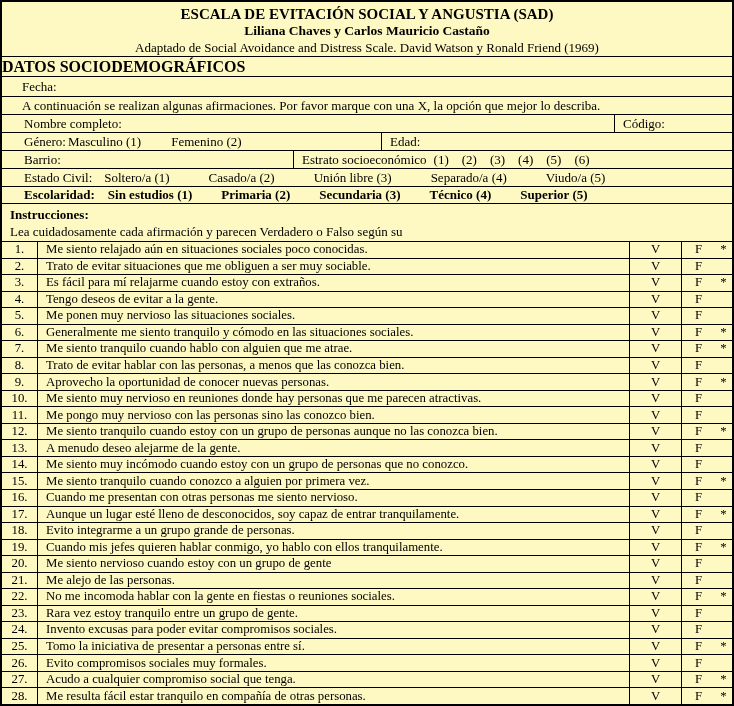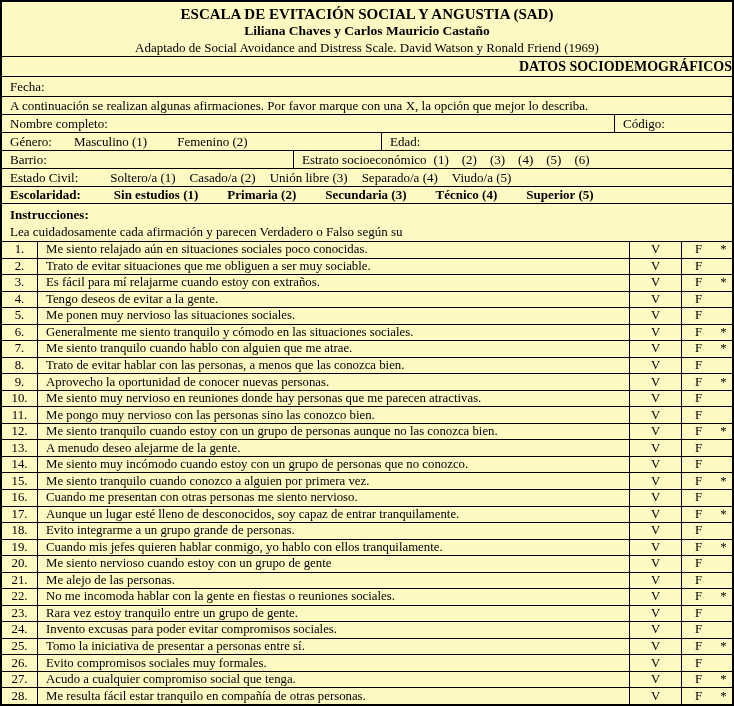--- a/index.html
+++ b/index.html
@@ -20,40 +20,40 @@
   .header .authors { font-size: 13.5px; font-weight: bold; line-height: 16px; }
   .header .adapted { font-size: 13px; line-height: 17px; }
 
   .row {
     border-bottom: 1px solid #000;
     display: flex;
     align-items: center;
     font-size: 13px;
     flex-shrink: 0;
   }
-  .row-datos { height: 20px; justify-content: flex-end; font-weight: bold; font-size: 14px; }
+  .row-datos { height: 20px; justify-content: flex-start; font-weight: bold; font-size: 16px; }
   .row-fecha { height: 20px; }
   .row-intro { height: 18px; }
   .row-h18   { height: 18px; }
   .row-h17   { height: 17px; font-weight: bold; }
-  .cell-pad { padding-left: 8px; display: flex; align-items: center; height: 100%; }
-  .lcell { display: flex; align-items: center; height: 100%; padding-left: 8px; gap: 20px; }
+  .cell-pad { padding-left: 20px; display: flex; align-items: center; height: 100%; }
+  .lcell { display: flex; align-items: center; height: 100%; padding-left: 22px; }
   .rcell { display: flex; align-items: center; height: 100%; padding-left: 8px; border-left: 1px solid #000; }
   .flex1 { flex: 1; }
   .w-codigo { width: 118px; }
   .w-genero { width: 379px; }
   .w-barrio { width: 291px; }
   .blank { flex: 1; height: 100%; }
 
   .option { display: inline-block; }
   .genero-opts .option      { margin-left: 30px; }
   .genero-opts .option:first-child { margin-left: 2px; }
   .estrato-opts .option     { margin-left: 13px; }
   .estrato-opts .option:first-child { margin-left: 7px; }
-  .estado-opts .option      { margin-left: 14px; }
+  .estado-opts .option      { margin-left: 39px; }
   .estado-opts .option:first-child { margin-left: 12px; }
   .escolaridad-opts .option { margin-left: 29px; }
   .escolaridad-opts .option:first-child { margin-left: 13px; }
 
   .instructions { height: 38px; border-bottom: 1px solid #000; padding: 2px 0 0 8px; font-size: 13px; flex-shrink: 0; }
   .instructions .ins-label { font-weight: bold; line-height: 17px; }
   .instructions .ins-text  { line-height: 17px; }
 
   .items { flex: 1; display: flex; flex-direction: column; }
   .irow { flex: 1; display: flex; border-bottom: 1px solid #000; font-size: 12.8px; }

